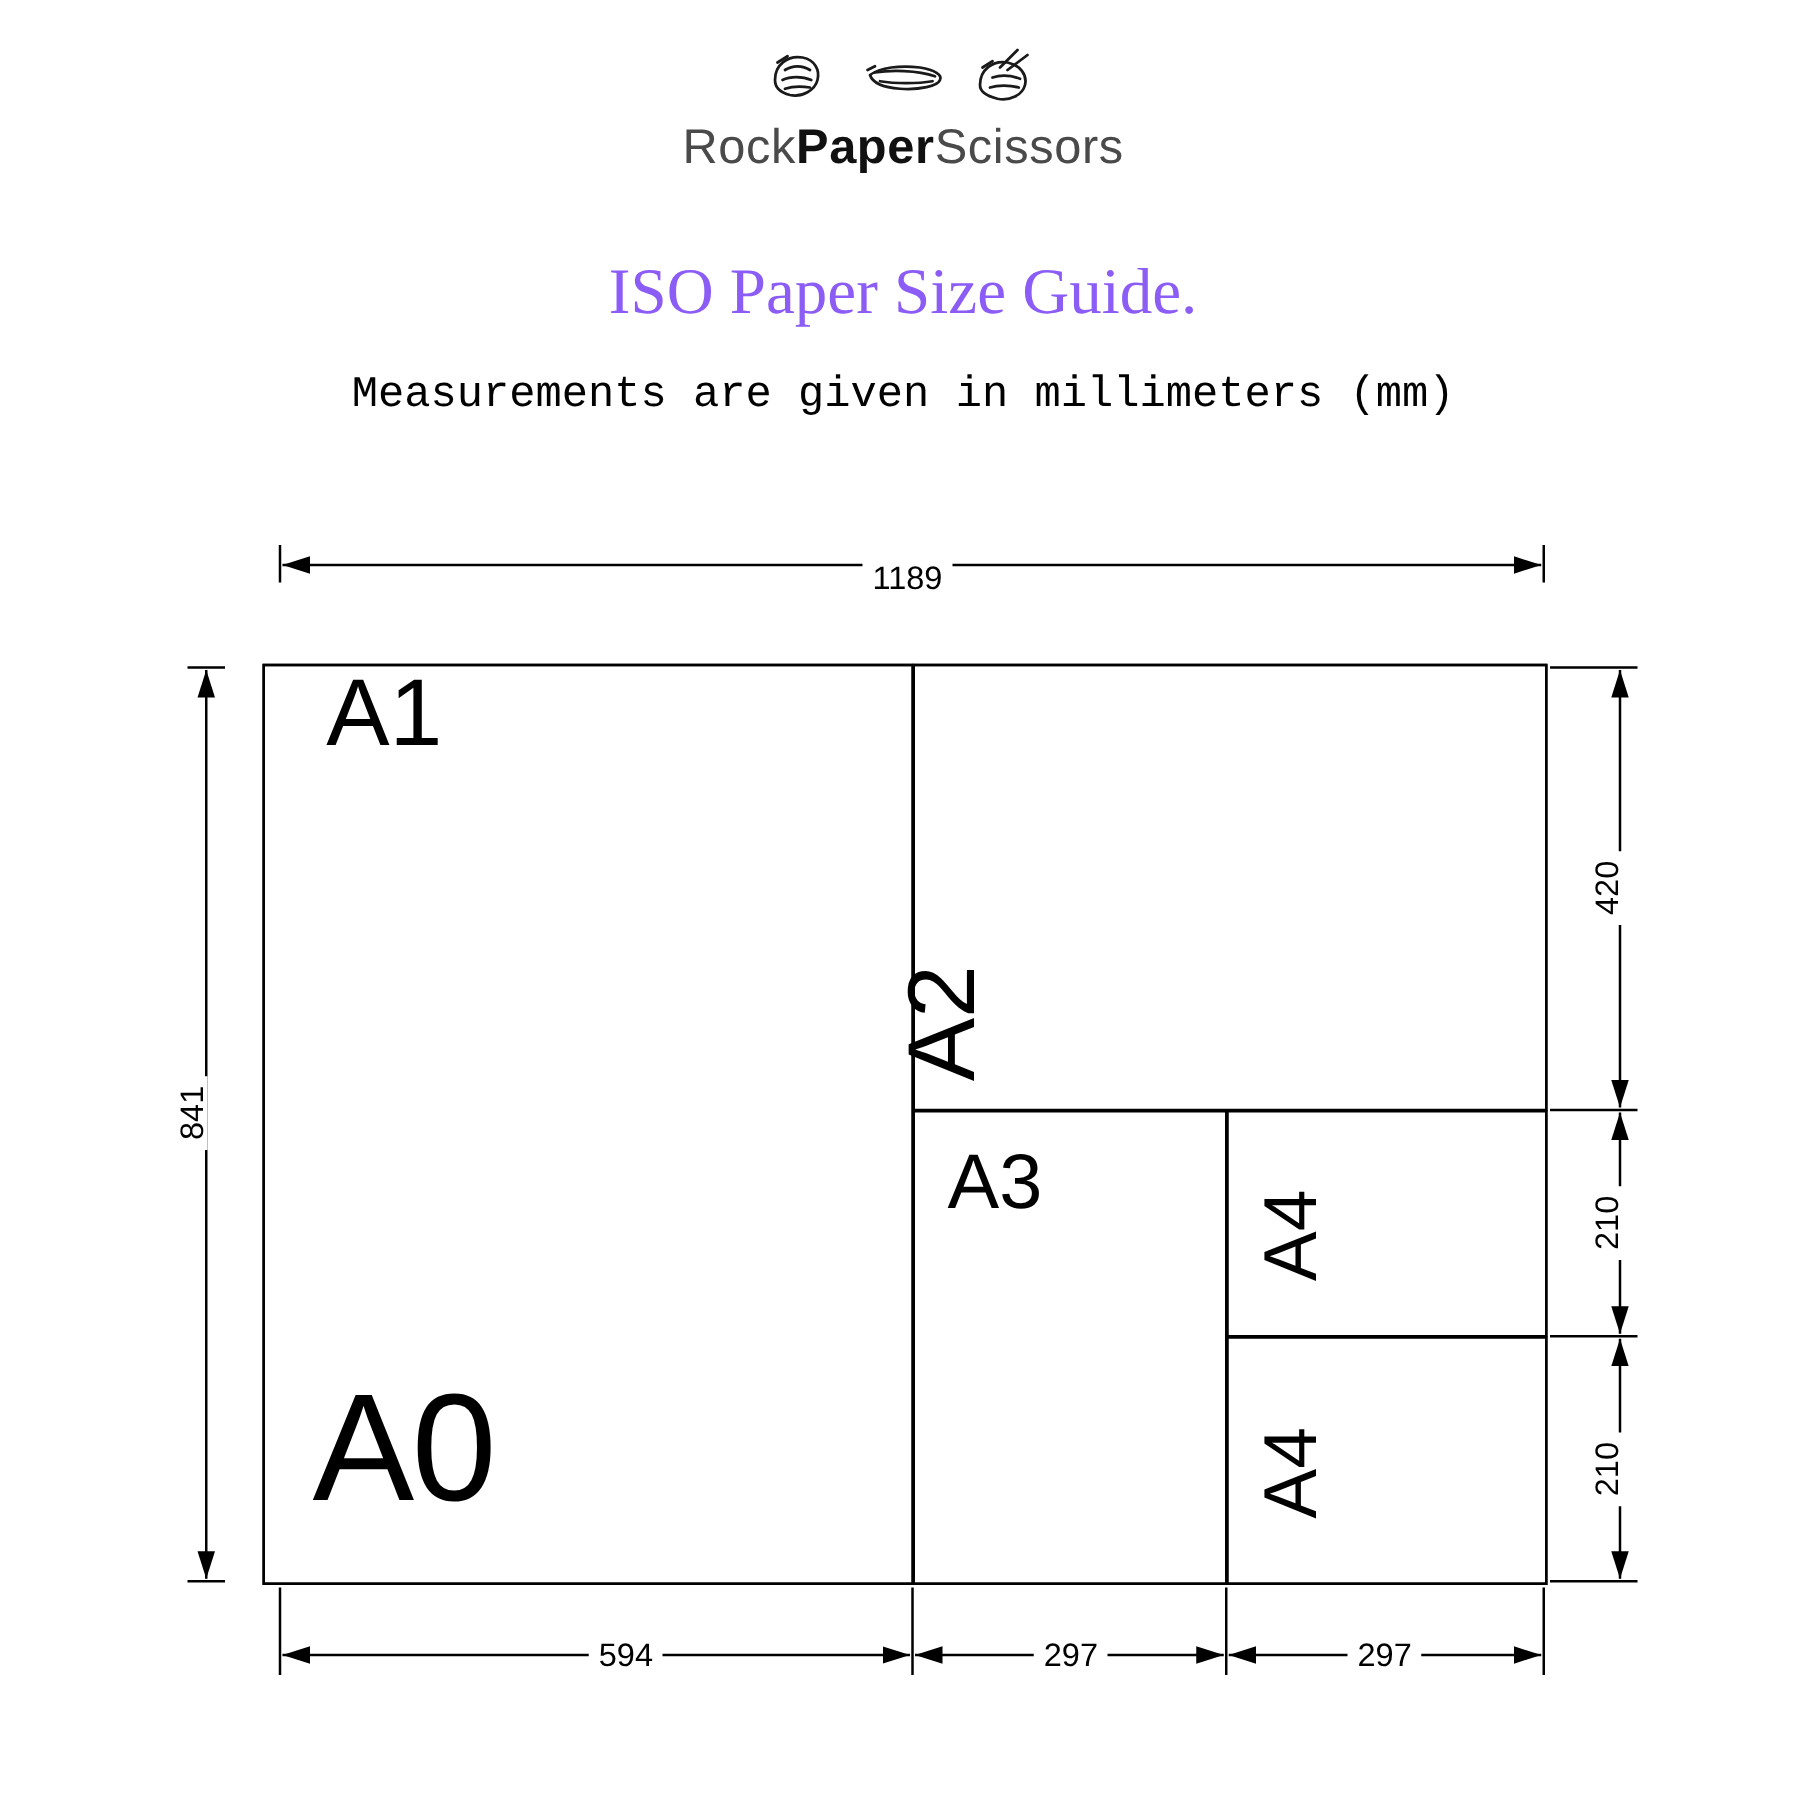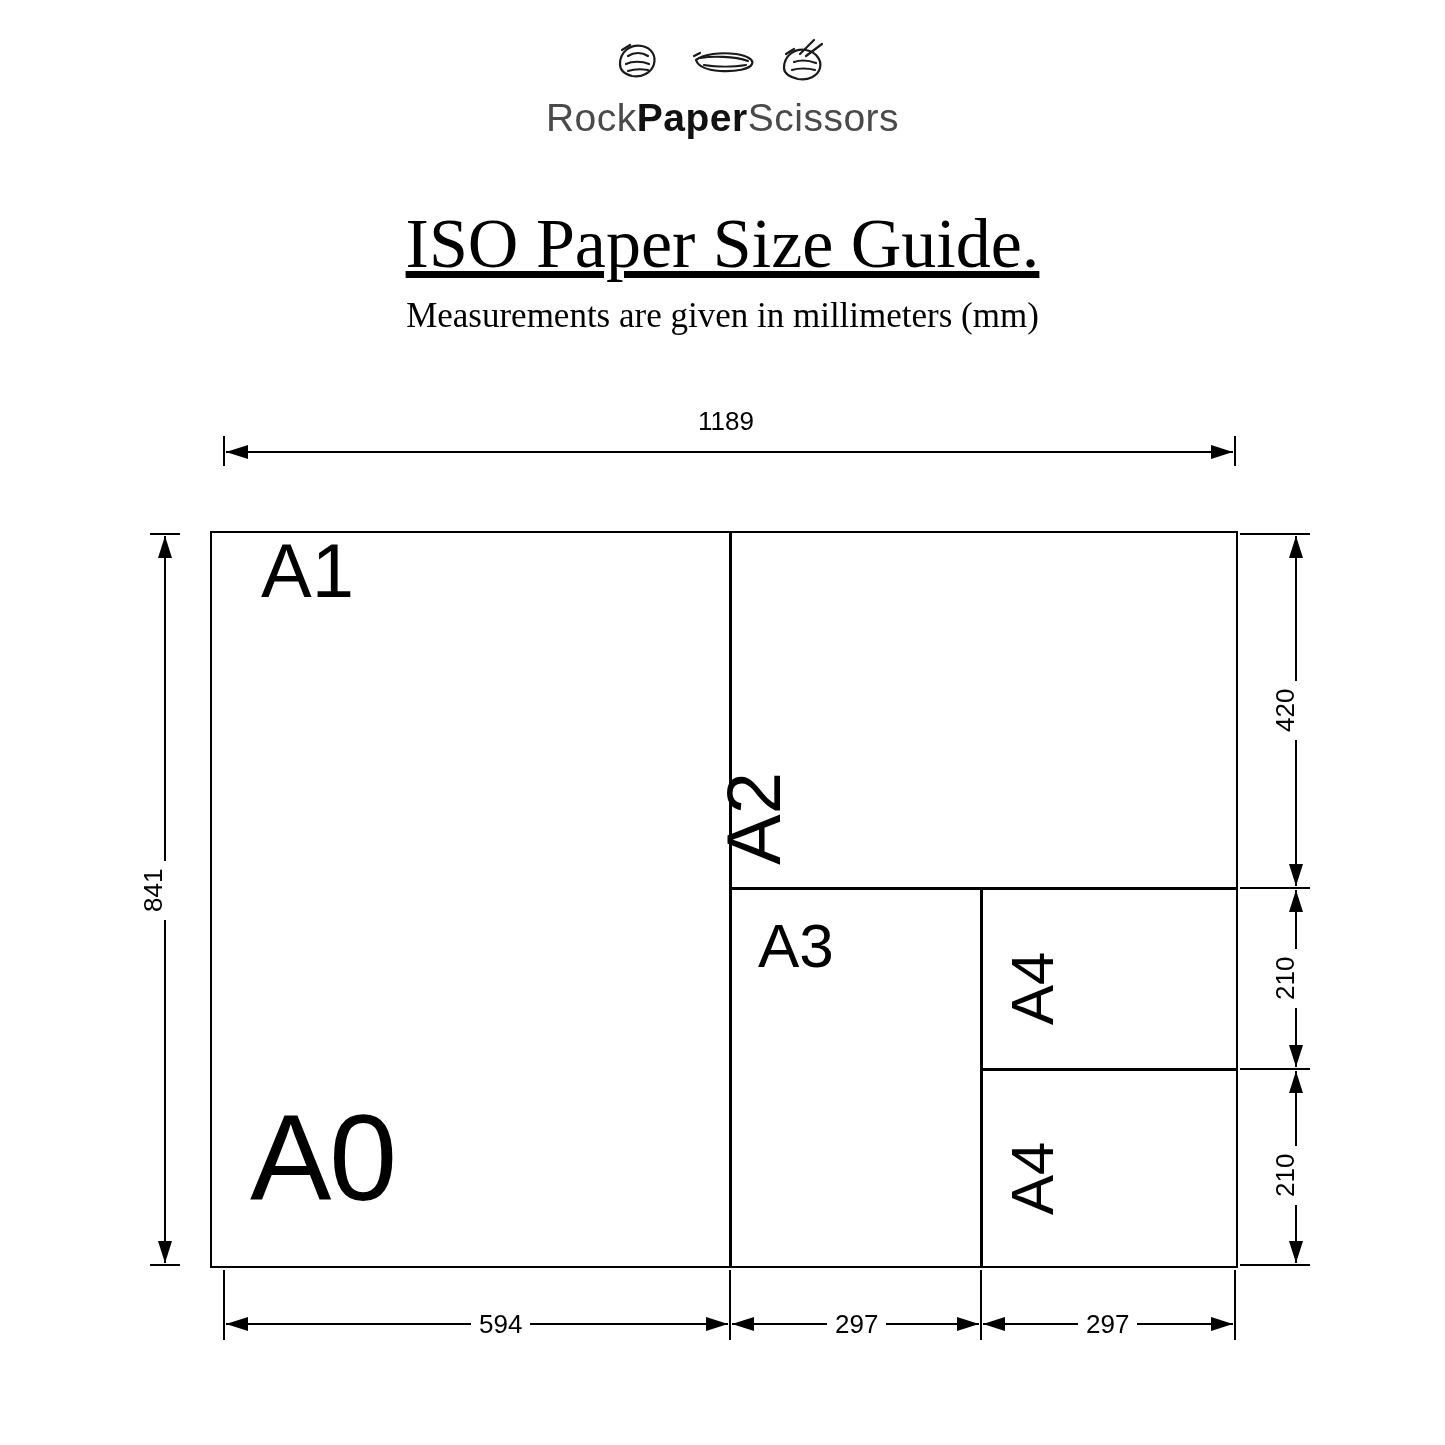--- a/index.html
+++ b/index.html
@@ -41,32 +41,31 @@
   .brand-wordmark .thin { font-weight: 300; color: #4a4a4a; }
   .brand-wordmark .bold { font-weight: 700; color: #111111; }
 
   .title {
     position: absolute;
     top: 207px;
     left: 0;
     width: 100%;
     text-align: center;
     font-family: "Liberation Serif", serif;
-    font-size: 70px;
+    font-size: 52px;
     line-height: 1.05;
-    color: #000000;
-    text-decoration: underline;
+    color: #8b5cf6;
   }
   .subtitle {
     position: absolute;
     top: 296px;
     left: 0;
     width: 100%;
     text-align: center;
-    font-family: Liberation Serif, serif;
+    font-family: Liberation Mono, monospace;
     font-size: 35px;
     color: #000000;
   }
 
   
   .diagram {
     position: absolute;
     left: 0;
     top: 0;
     width: 1445px;
@@ -222,21 +221,21 @@
     <div class="sheet" style="left:981px; top:888px; width:257px; height:182px;"></div>
     <div class="sheet" style="left:981px; top:1069px; width:257px; height:199px;"></div>
 
     <span class="sheet-label lbl-a0">A0</span>
     <span class="sheet-label lbl-a1">A1</span>
     <span class="sheet-label lbl-a2">A2</span>
     <span class="sheet-label lbl-a3">A3</span>
     <span class="sheet-label lbl-a4-top">A4</span>
     <span class="sheet-label lbl-a4-bottom">A4</span>
 
-    <span class="dim-text" style="left:690px; top:408px;">1189</span>
+    <span class="dim-text" style="left:690px; top:449px;">1189</span>
 
     <span class="dim-text dim-v" style="left:140px; top:920px;">841</span>
 
     <span class="dim-text dim-v" style="left:1272px; top:740px;">420</span>
     <span class="dim-text dim-v" style="left:1272px; top:1008px;">210</span>
     <span class="dim-text dim-v" style="left:1272px; top:1205px;">210</span>
 
     <span class="dim-text" style="left:447px; top:1311px;margin-left:24px;">594</span>
     <span class="dim-text" style="left:827px; top:1311px;">297</span>
     <span class="dim-text" style="left:1078px; top:1311px;">297</span>

